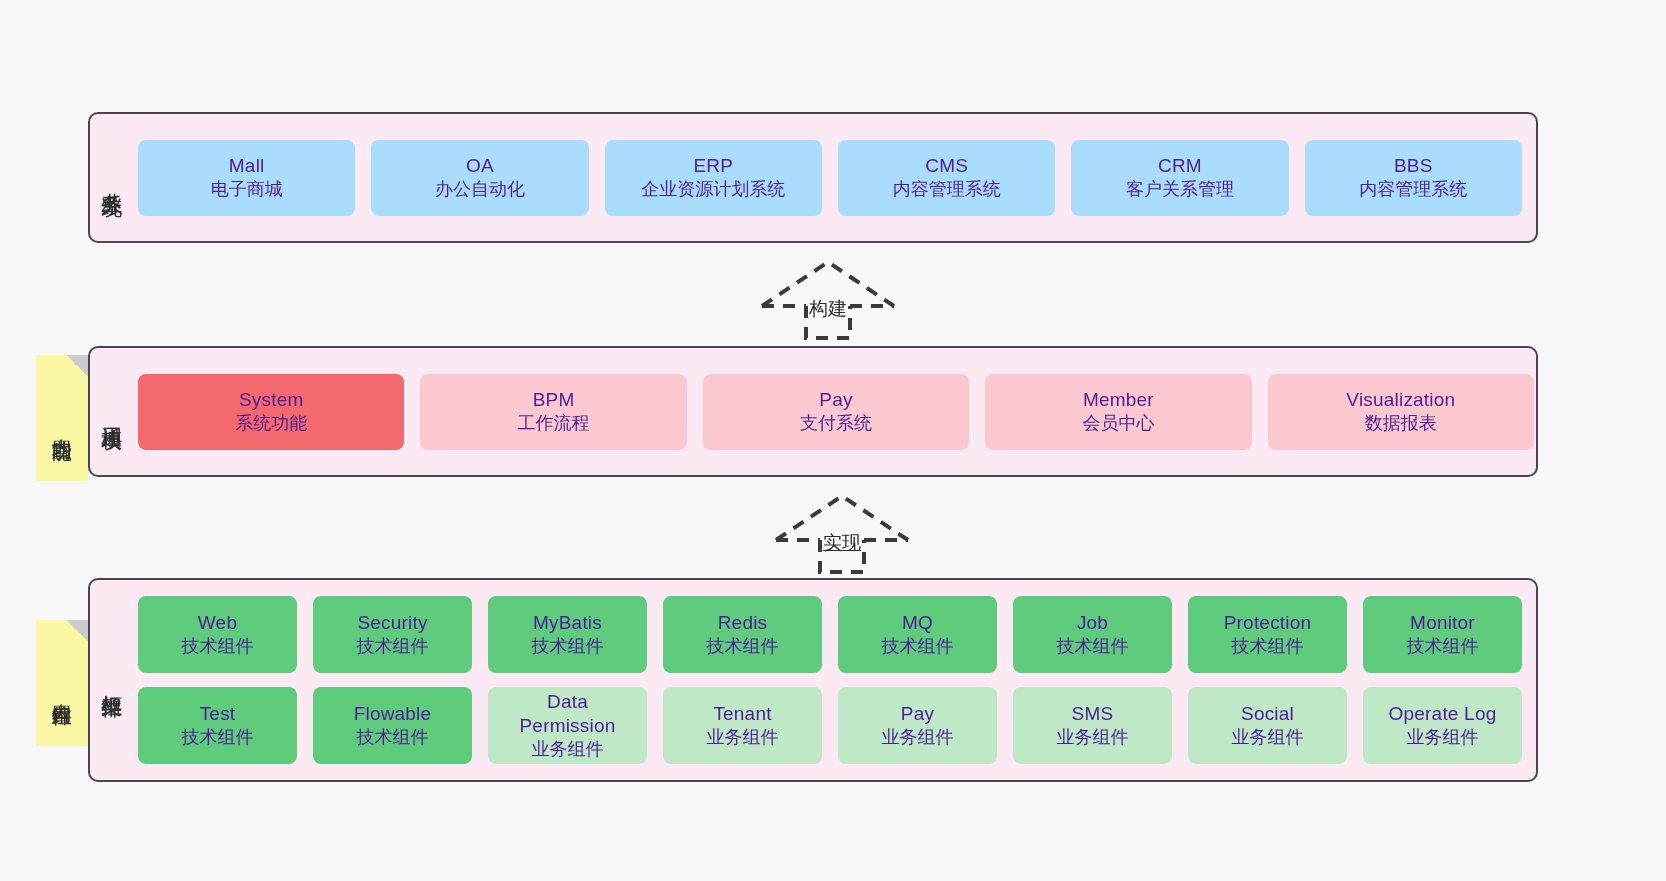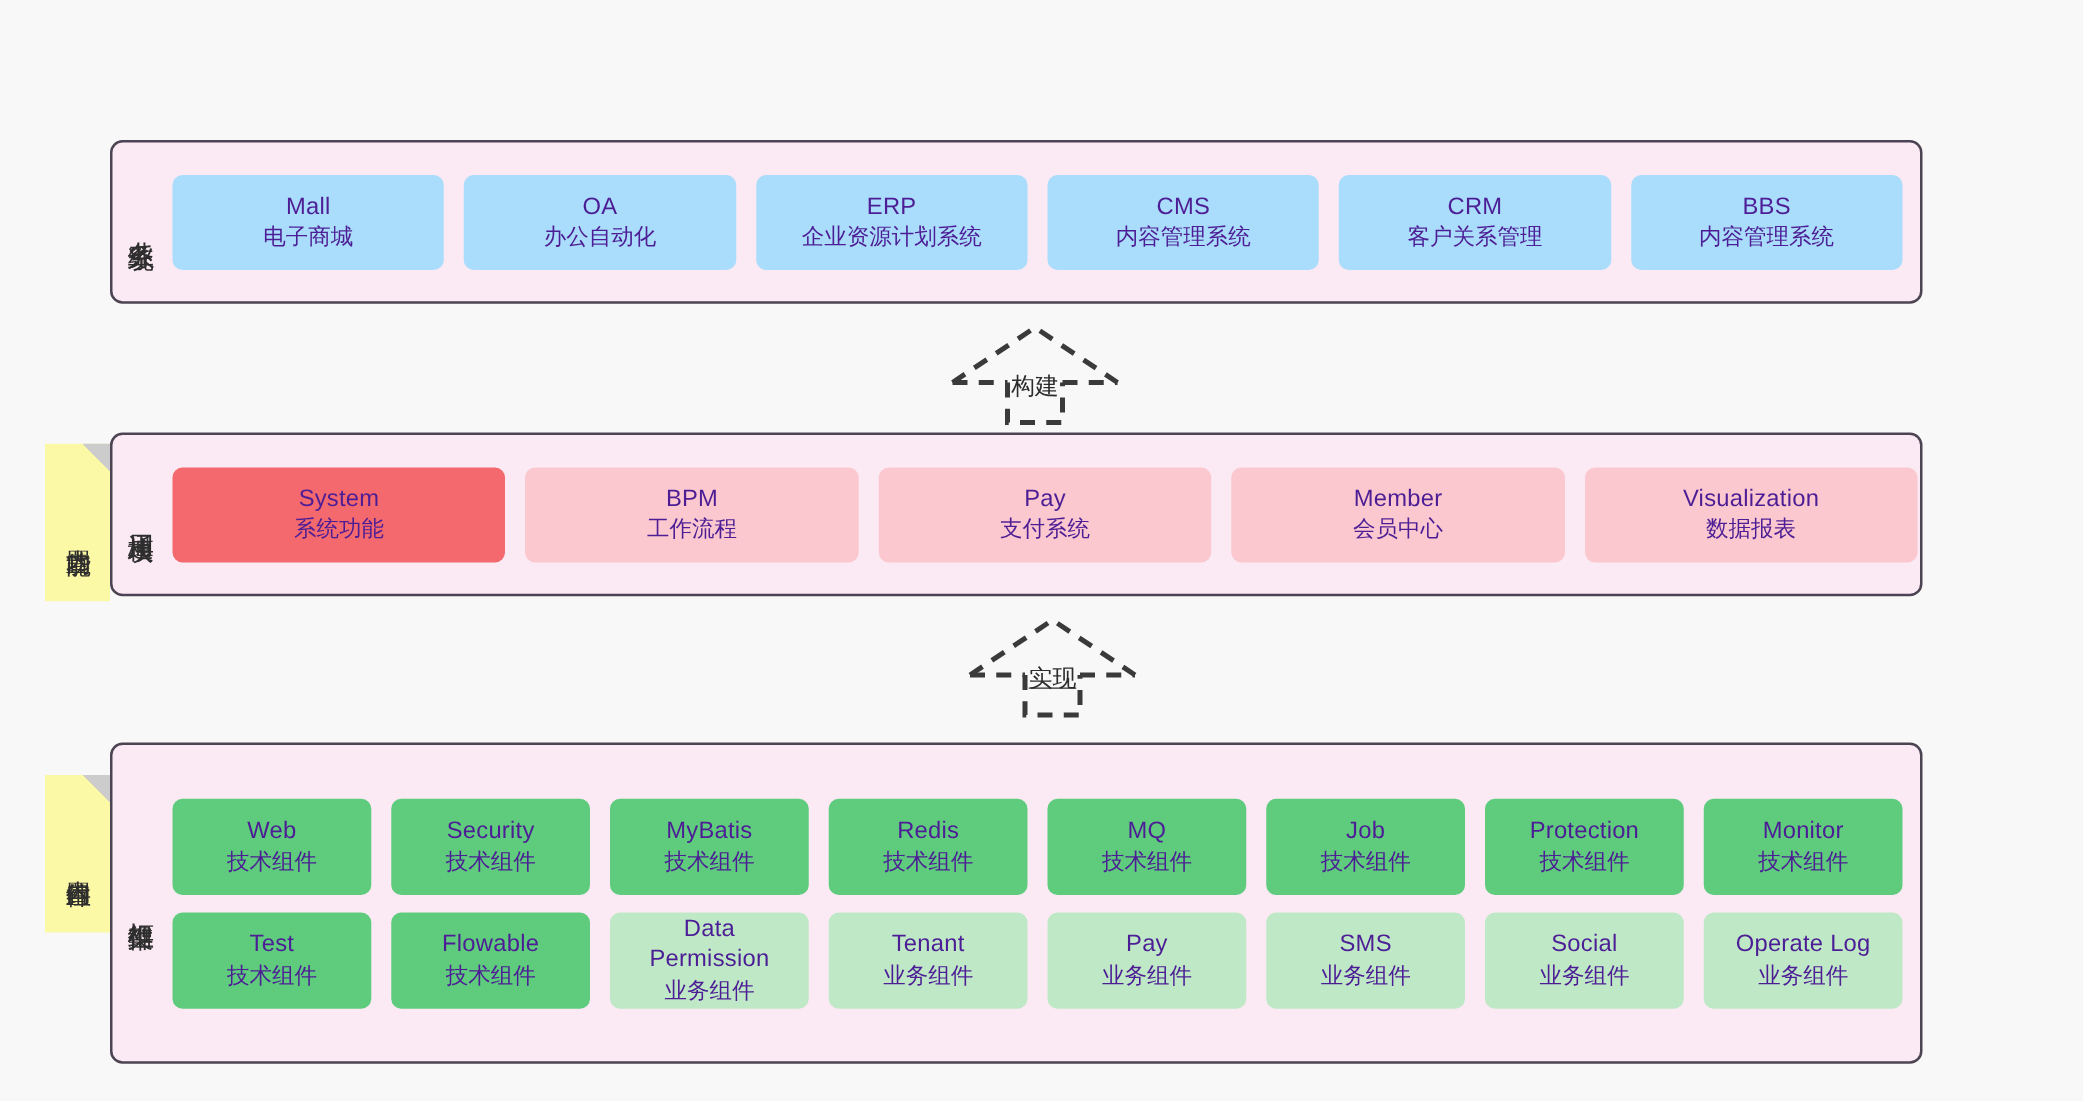--- a/index.html
+++ b/index.html
@@ -214,21 +214,21 @@
     <path d="M 92 48 L 136 48" fill="none" stroke="#3a3a3a" stroke-width="4" stroke-dasharray="12 9"></path>
     <path d="M 48 48 L 48 80 L 92 80 L 92 48" fill="none" stroke="#3a3a3a" stroke-width="4" stroke-dasharray="12 9"></path>
   </svg>
   <div class="arrow-label" style="top:38px;text-decoration:underline;">实现</div>
 </div>
 
 <div class="note" style="left:36px; top:620px; width:52px; height:126px;">
   <span>内置组件</span>
 </div>
 
-<div class="layer" style="left:88px; top:578px; width:1450px; height:257px;margin-top:16px;">
+<div class="layer" style="left:88px; top:578px; width:1450px; height:204px;">
   <div class="layer-caption">框架组件</div>
   <div class="layer-body">
 
     <div class="row" style="height:77px; padding-right:14px;">
       <div class="node green">
         <span class="nm">Web</span>
         <span class="sub">技术组件</span>
       </div>
       <div class="node green">
         <span class="nm">Security</span>

